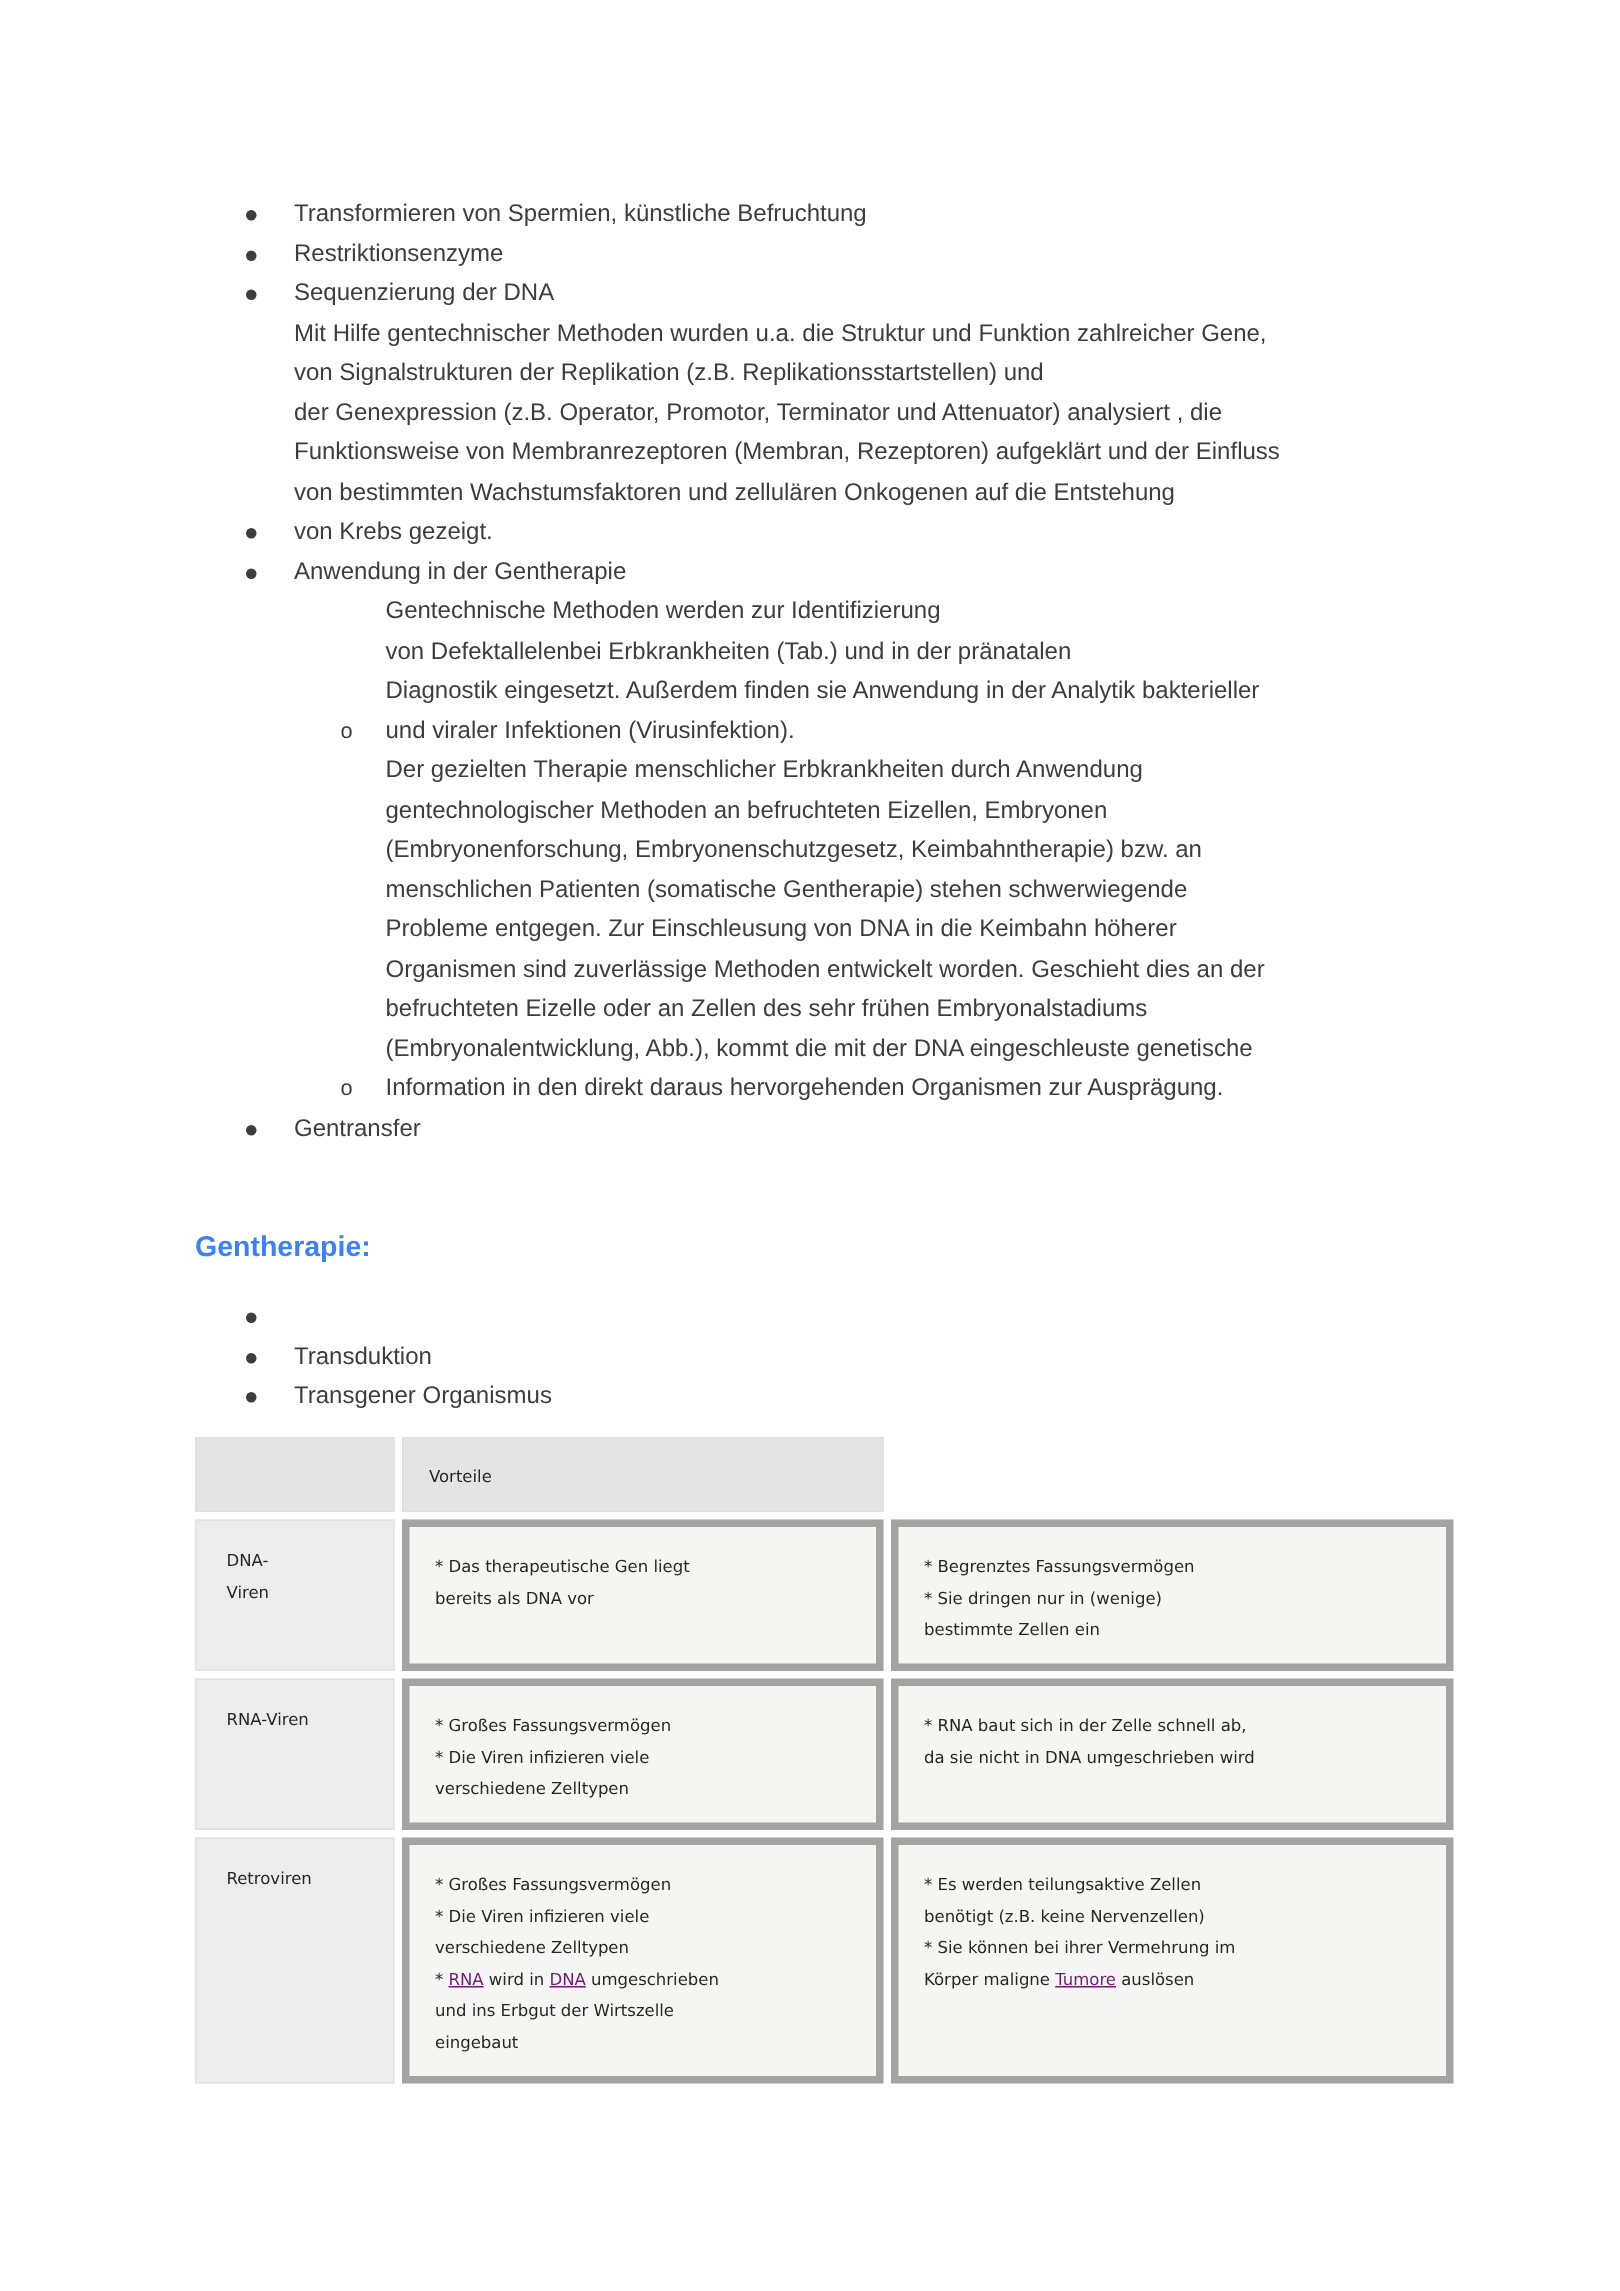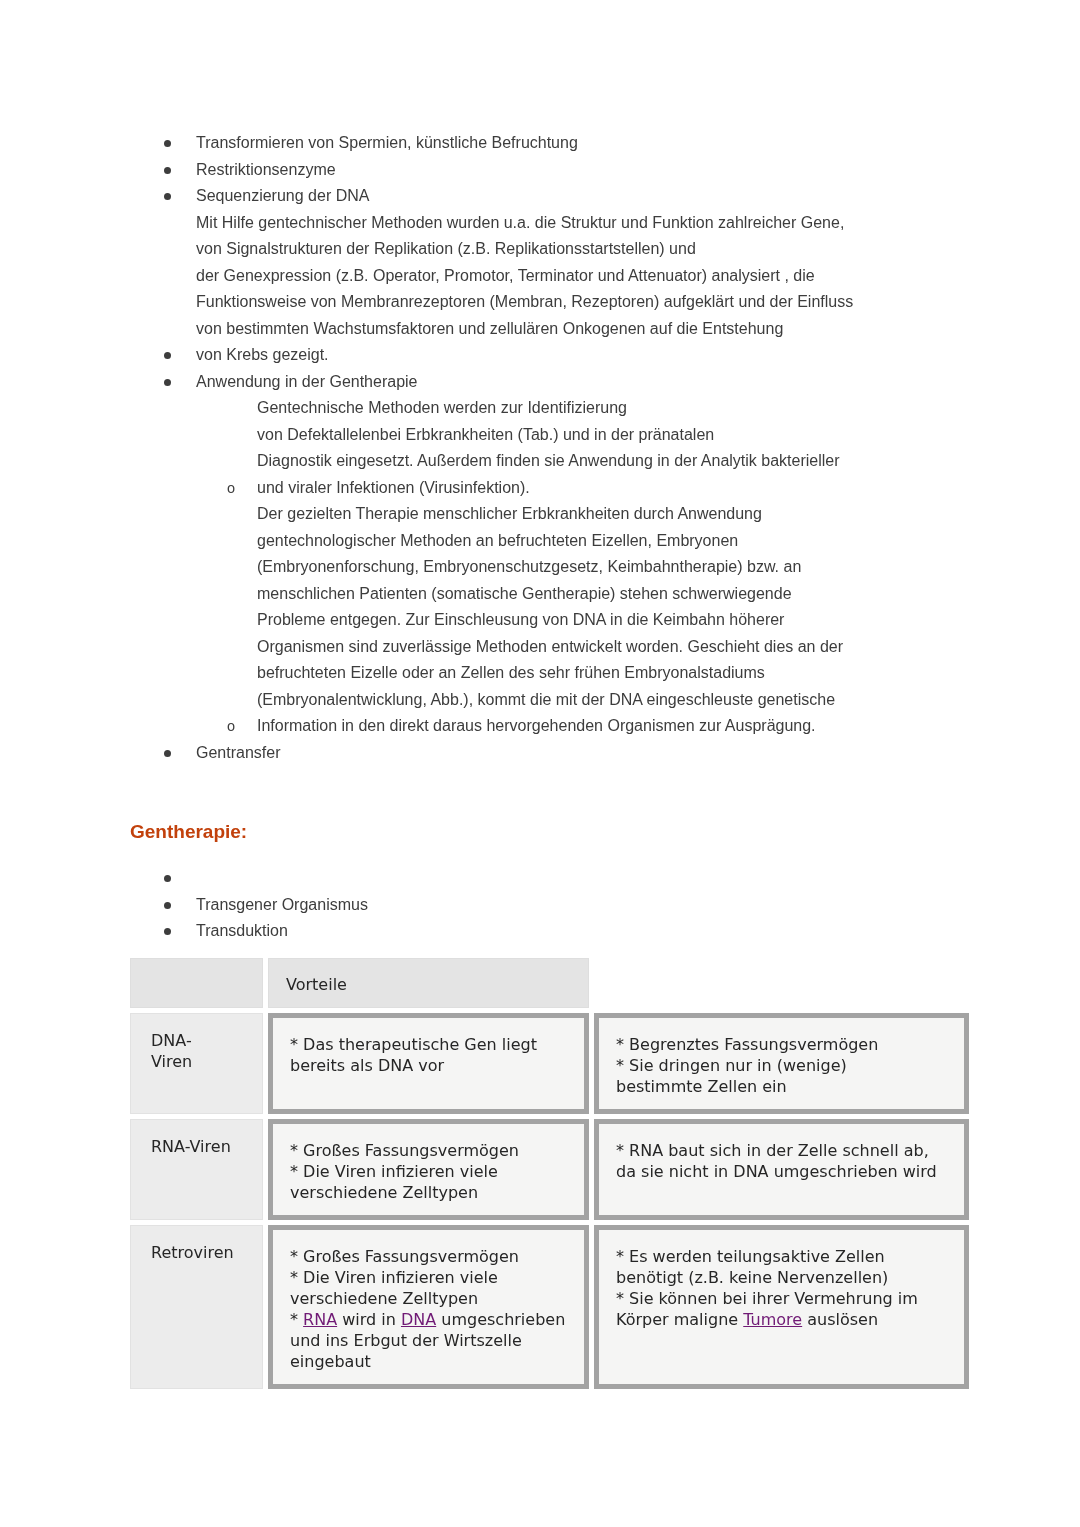--- a/index.html
+++ b/index.html
@@ -28,32 +28,32 @@
     background:#3d3d3d;
   }
   .li2 { padding-left:97px; }
   .m2 { flex:0 0 30px; font-size:14.5px; color:#3d3d3d; }
   .txt { white-space:pre-line; }
   .heading {
     margin-top:53px;
     font-size:19px;
     font-weight:bold;
     line-height:26px;
-    color:#c2410c;
+    color:#3b82f6;
   }
   .list2 { margin-top:20px; }
   .vtable {
     margin-top:13px;
     display:grid;
     grid-template-columns:133px 321px 375px;
     column-gap:5px;
     row-gap:5px;
     width:932px;
     font-family:"DejaVu Sans", sans-serif;
-    font-size:16px;
+    font-size:11px;
     line-height:21px;
     color:#262626;
   }
   .hcell {
     background:#e4e4e4;
     height:50px;
     box-sizing:border-box;
     padding:15px 10px 0 17px;
     border:1px solid #dedede;
   }
@@ -152,27 +152,27 @@
     <div class="list2">
       <div class="li">
           <div class="m1">
             <span class="dot"></span>
           </div>
         </div>
       <div class="li">
           <div class="m1">
             <span class="dot"></span>
           </div>
-          <div class="txt">Transgener Organismus</div>
+          <div class="txt">Transduktion</div>
         </div>
       <div class="li">
           <div class="m1">
             <span class="dot"></span>
           </div>
-          <div class="txt">Transduktion</div>
+          <div class="txt">Transgener Organismus</div>
         </div>
     </div>
 
     <div class="vtable">
       <div class="hcell"></div>
       <div class="hcell">Vorteile</div>
       <div class="hspace"></div>
 
       <div class="lcell">DNA-
 Viren</div>

